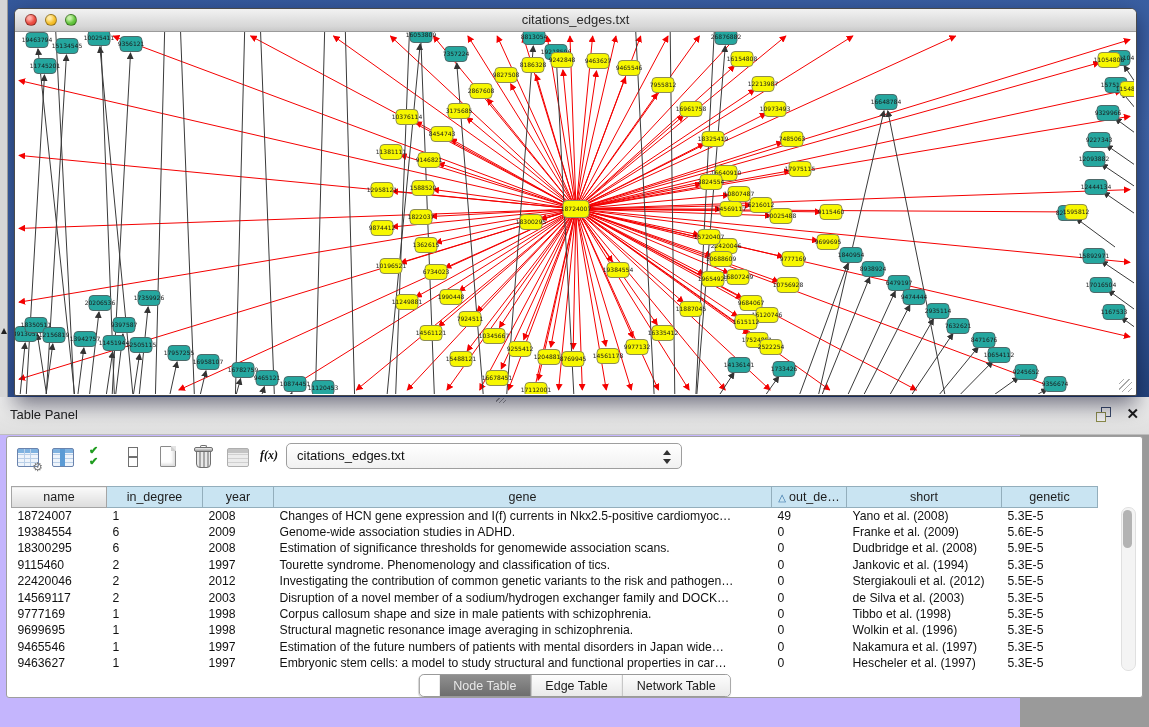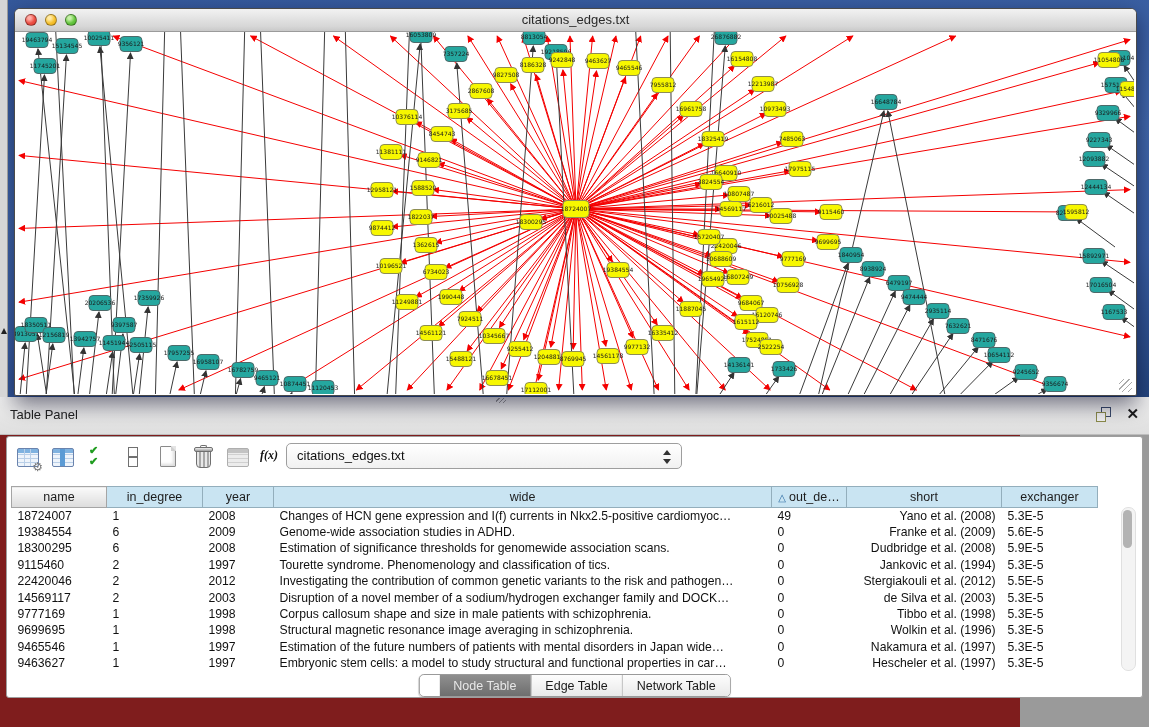--- a/index.html
+++ b/index.html
@@ -32,21 +32,21 @@
   .net-canvas svg{display:block;}
   .e-red{stroke:#f40000;stroke-width:1;}
   .e-blk{stroke:#3a3a3a;stroke-width:1;}
   .n-t{fill:#25a79f;stroke:#4d6a6a;stroke-width:1;}
   .n-y{fill:#f7f700;stroke:#8d8d55;stroke-width:1;}
   .n-lbl{font-family:"DejaVu Sans",sans-serif;font-size:6px;fill:#1a1a1a;text-anchor:middle;}
   .win-grip{position:absolute;right:2px;bottom:2px;width:13px;height:13px;
      background:repeating-linear-gradient(135deg,transparent 0 3px,#aaa 3px 4px);}
 
   
-  .table-panel{position:absolute;left:0;top:397px;width:1020px;height:330px;background:#7f1d1d;}
+  .table-panel{position:absolute;left:0;top:397px;width:1020px;height:330px;background:#c4b5fd;}
   .tp-titlebar{position:absolute;left:0;top:0;width:1149px;height:37px;
      background:linear-gradient(#efefef,#dfdfdf);border-bottom:1px solid #bdbdbd;}
   .tp-title{position:absolute;left:10px;top:10px;font-size:13px;color:#222;}
   .tp-float{position:absolute;right:38px;top:10px;width:15px;height:15px;cursor:pointer;}
   .tp-float:before{content:"";position:absolute;right:0;top:0;width:8px;height:8px;border:1px solid #3a4a6a;}
   .tp-float:after{content:"";position:absolute;left:0;bottom:0;width:8px;height:8px;
      border:1px solid #8a8a4a;background:#efefef;}
   .tp-close{position:absolute;right:10px;top:8px;font-size:15px;font-weight:bold;color:#1a1a1a;cursor:pointer;}
   .divider-grip{position:absolute;left:496px;top:1px;width:10px;height:5px;
      background:repeating-linear-gradient(135deg,transparent 0 2px,#999 2px 3px);}
@@ -95,21 +95,21 @@
      border-left:4px solid transparent;border-right:4px solid transparent;border-top:5px solid #333;}
 
   
   .data-table{position:absolute;left:4px;top:49px;border-collapse:collapse;table-layout:fixed;}
   .data-table th{height:21px;box-sizing:border-box;border:1px solid #93aebc;background:#c9e4f2;
      font-size:12.5px;font-weight:normal;color:#1c1c1c;text-align:center;overflow:hidden;white-space:nowrap;cursor:pointer;}
   .data-table th.first{background:linear-gradient(#fafafa,#dcdcdc);border-color:#a5a5a5;margin-left:20px;}
   .sort-tri{color:#2e6da4;font-size:10px;margin-right:3px;}
   .data-table td{height:16.4px;box-sizing:border-box;padding:0 6px;font-size:12.2px;color:#111;
      overflow:hidden;white-space:nowrap;}
-  .data-table td.ctr{text-align:right;}
+  .data-table td.ctr{text-align:left;}
 
   
   .vscroll{position:absolute;left:1114px;top:70px;width:13px;height:162px;background:#f4f4f4;
      border:1px solid #e0e0e0;border-radius:7px;}
   .vthumb{position:absolute;left:1px;top:2px;width:9px;height:38px;background:#b3b3b3;border-radius:6px;cursor:pointer;}
 
   
   .seg{position:absolute;left:50%;top:237px;transform:translateX(-50%);display:inline-flex;height:21px;
      border:1px solid #9a9a9a;border-radius:5px;overflow:hidden;
      box-shadow:0 1px 1px rgba(0,0,0,.15);}
@@ -846,24 +846,24 @@
             <col style="width:498px">
             <col style="width:75px">
             <col style="width:155px">
             <col style="width:96px">
           </colgroup>
           <thead>
             <tr>
               <th class="first">name</th>
               <th class="">in_degree</th>
               <th class="">year</th>
-              <th class="">wide</th>
+              <th class="">gene</th>
               <th class=""><span class="sort-tri">△</span>out_de…</th>
               <th class="">short</th>
-              <th class="">exchanger</th>
+              <th class="">genetic</th>
             </tr>
           </thead>
           <tbody>
             <tr>
               <td class="">18724007</td>
               <td class="">1</td>
               <td class="">2008</td>
               <td class="">Changes of HCN gene expression and I(f) currents in Nkx2.5-positive cardiomyoc…</td>
               <td class="">49</td>
               <td class="ctr">Yano et al. (2008)</td>

